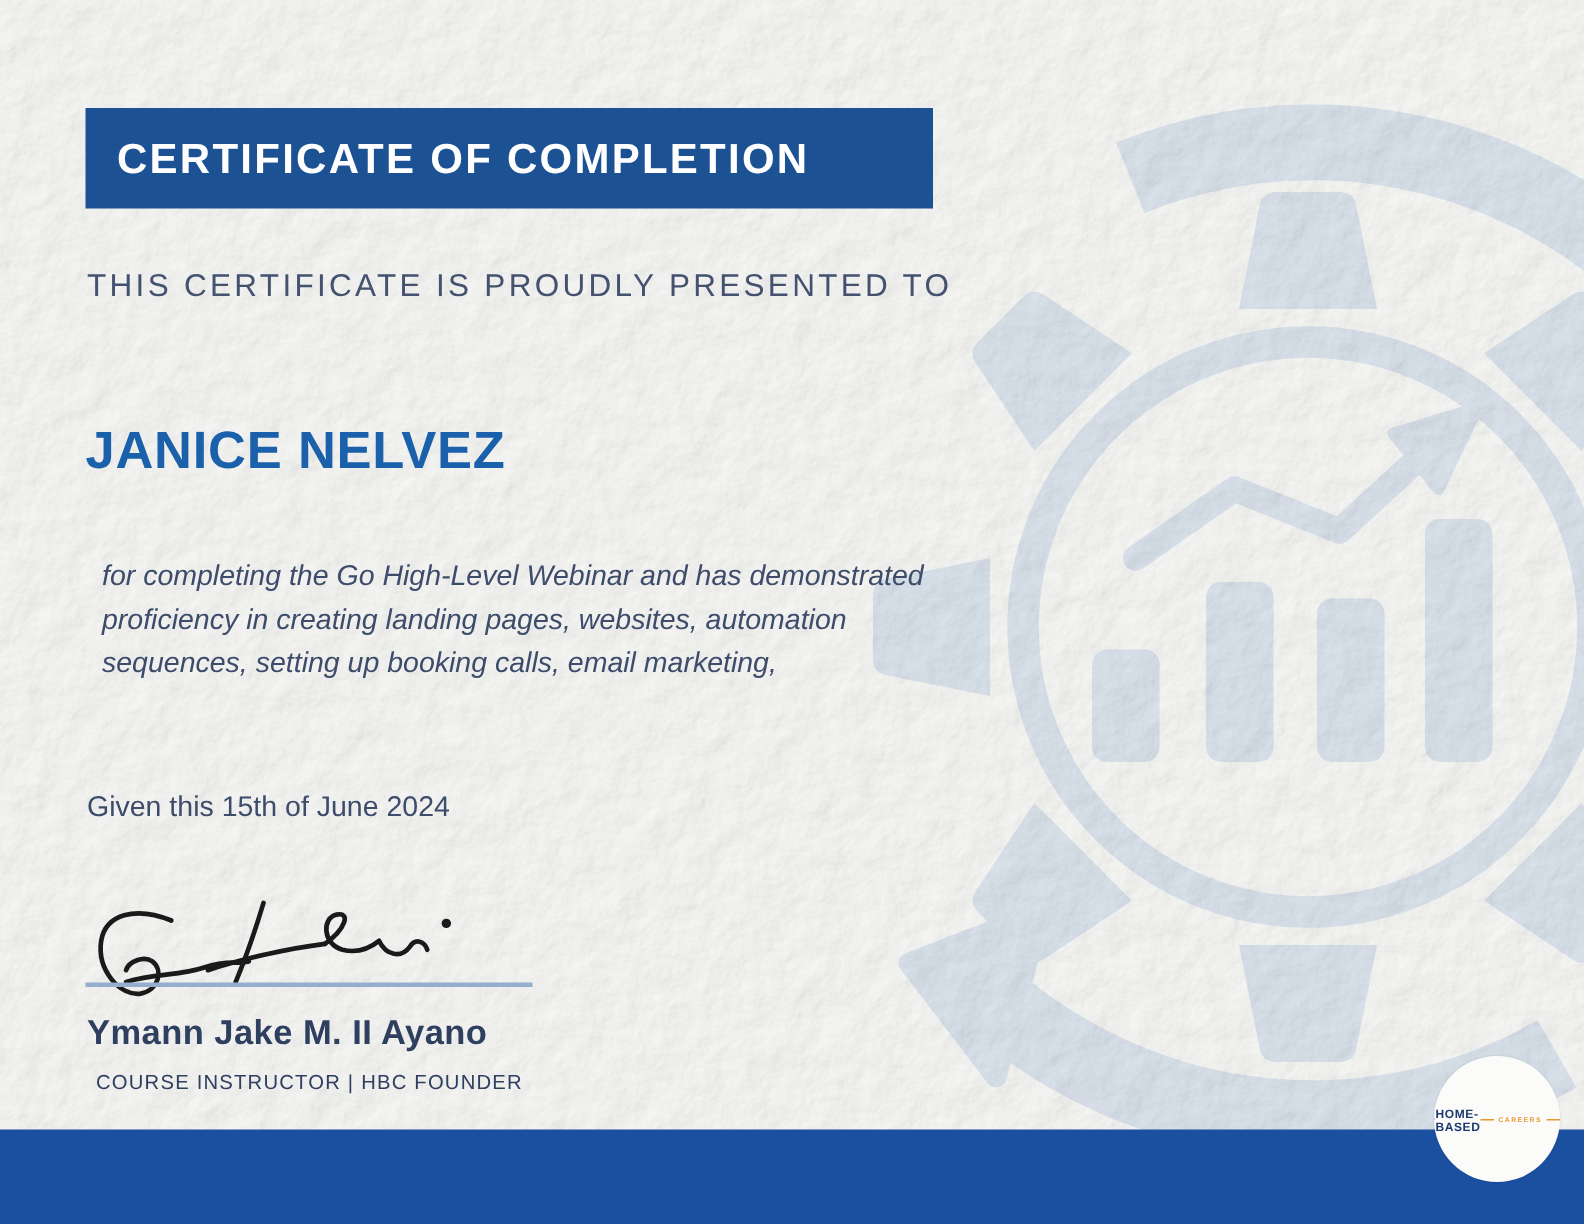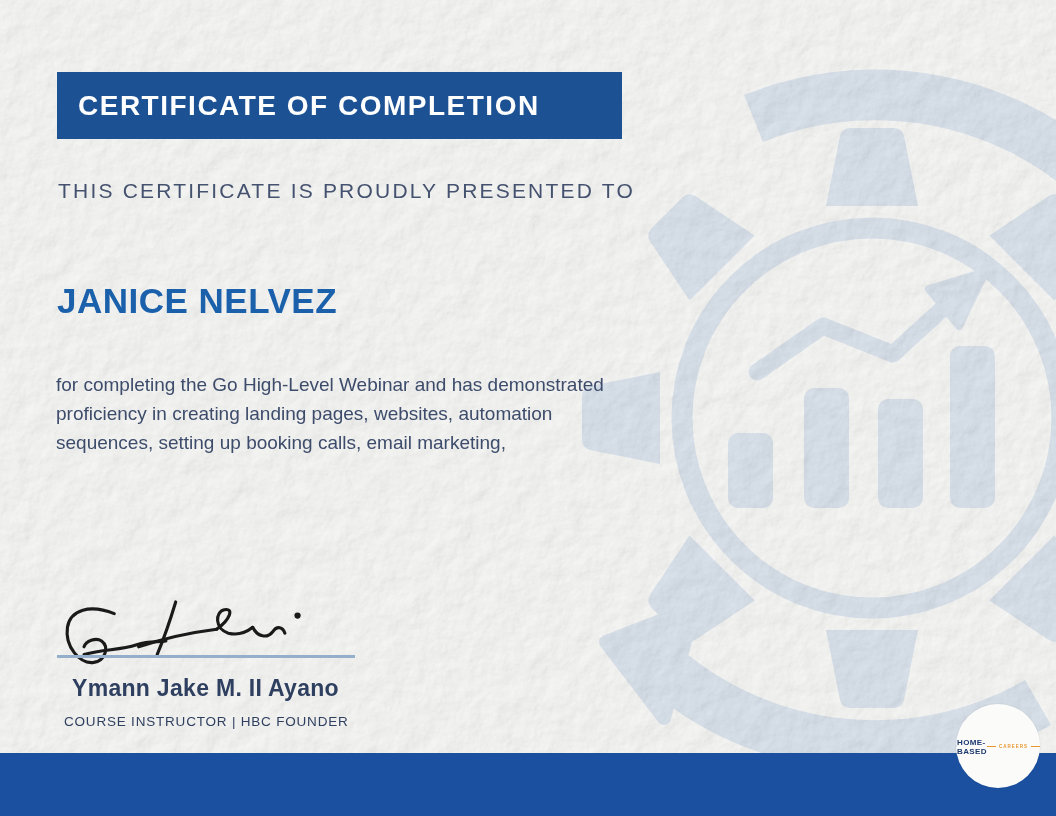--- a/index.html
+++ b/index.html
@@ -24,34 +24,34 @@
   
   .presented{
     position:absolute;left:58px;top:179px;
     color:#44526f;font-size:21px;font-weight:500;letter-spacing:2.2px;
   }
   .recipient{
     position:absolute;left:57px;top:281px;
     color:#1a60ab;font-size:35px;font-weight:800;letter-spacing:.5px;
   }
   .body-text{
-    position:absolute;left:56px;top:370px;width:560px;
-    color:#3d4c6b;font-size:19px;line-height:29px;
+    position:absolute;left:68px;top:370px;width:560px;
+    color:#3d4c6b;font-size:19px;line-height:29px;font-style:italic;
   }
   .date-line{
     position:absolute;left:58px;top:528px;
     color:#3d4c6b;font-size:19px;
   }
 
   
   .sig-svg{position:absolute;left:60px;top:600px;}
   .sig-line{position:absolute;left:57px;top:655px;width:298px;height:3px;background:#94afcc;}
   .signer-name{
     position:absolute;left:58px;top:675px;
-    color:#2e3f5f;font-size:23px;font-weight:700;letter-spacing:.3px;margin-left:14px;
+    color:#2e3f5f;font-size:23px;font-weight:700;letter-spacing:.3px;
   }
   .signer-role{
     position:absolute;left:64px;top:714px;
     color:#2e3f5f;font-size:13.5px;font-weight:400;letter-spacing:.8px;
   }
 
   
   .bottom-bar{position:absolute;left:0;top:753px;width:1056px;height:63px;background:#1b50a0;}
   .logo-badge{
     position:absolute;left:956px;top:704px;width:84px;height:84px;border-radius:50%;
@@ -118,20 +118,21 @@
   <div class="presented">THIS CERTIFICATE IS PROUDLY PRESENTED TO</div>
 
   <div class="recipient">JANICE NELVEZ</div>
 
   <div class="body-text">
     <div>for completing the Go High-Level Webinar and has demonstrated</div>
     <div>proficiency in creating landing pages, websites, automation</div>
     <div>sequences, setting up booking calls, email marketing,</div>
   </div>
 
+  <div class="date-line">Given this 15th of June 2024</div>
 
   <svg class="sig-svg" width="245" height="78" viewBox="0 0 250 80">
     <g fill="none" stroke="#1a1a1a" stroke-width="3.2" stroke-linecap="round">
       <path d="M 55,14 C 30,4 10,10 7,28 C 4,48 20,66 34,64 C 46,62 50,48 42,42 C 36,38 26,42 24,48"></path>
       <path d="M 24,56 C 45,50 60,52 78,46 C 92,41 100,44 108,42"></path>
       <path d="M 118,2 C 112,22 104,44 99,56"></path>
       <path d="M 80,48 C 104,40 136,33 160,30"></path>
       <path d="M 160,30 C 174,20 178,8 168,10 C 158,12 158,30 172,34 C 184,37 192,32 197,28"></path>
       <path d="M 197,28 C 202,38 212,40 218,32 C 222,26 228,28 230,34"></path>
     </g>

